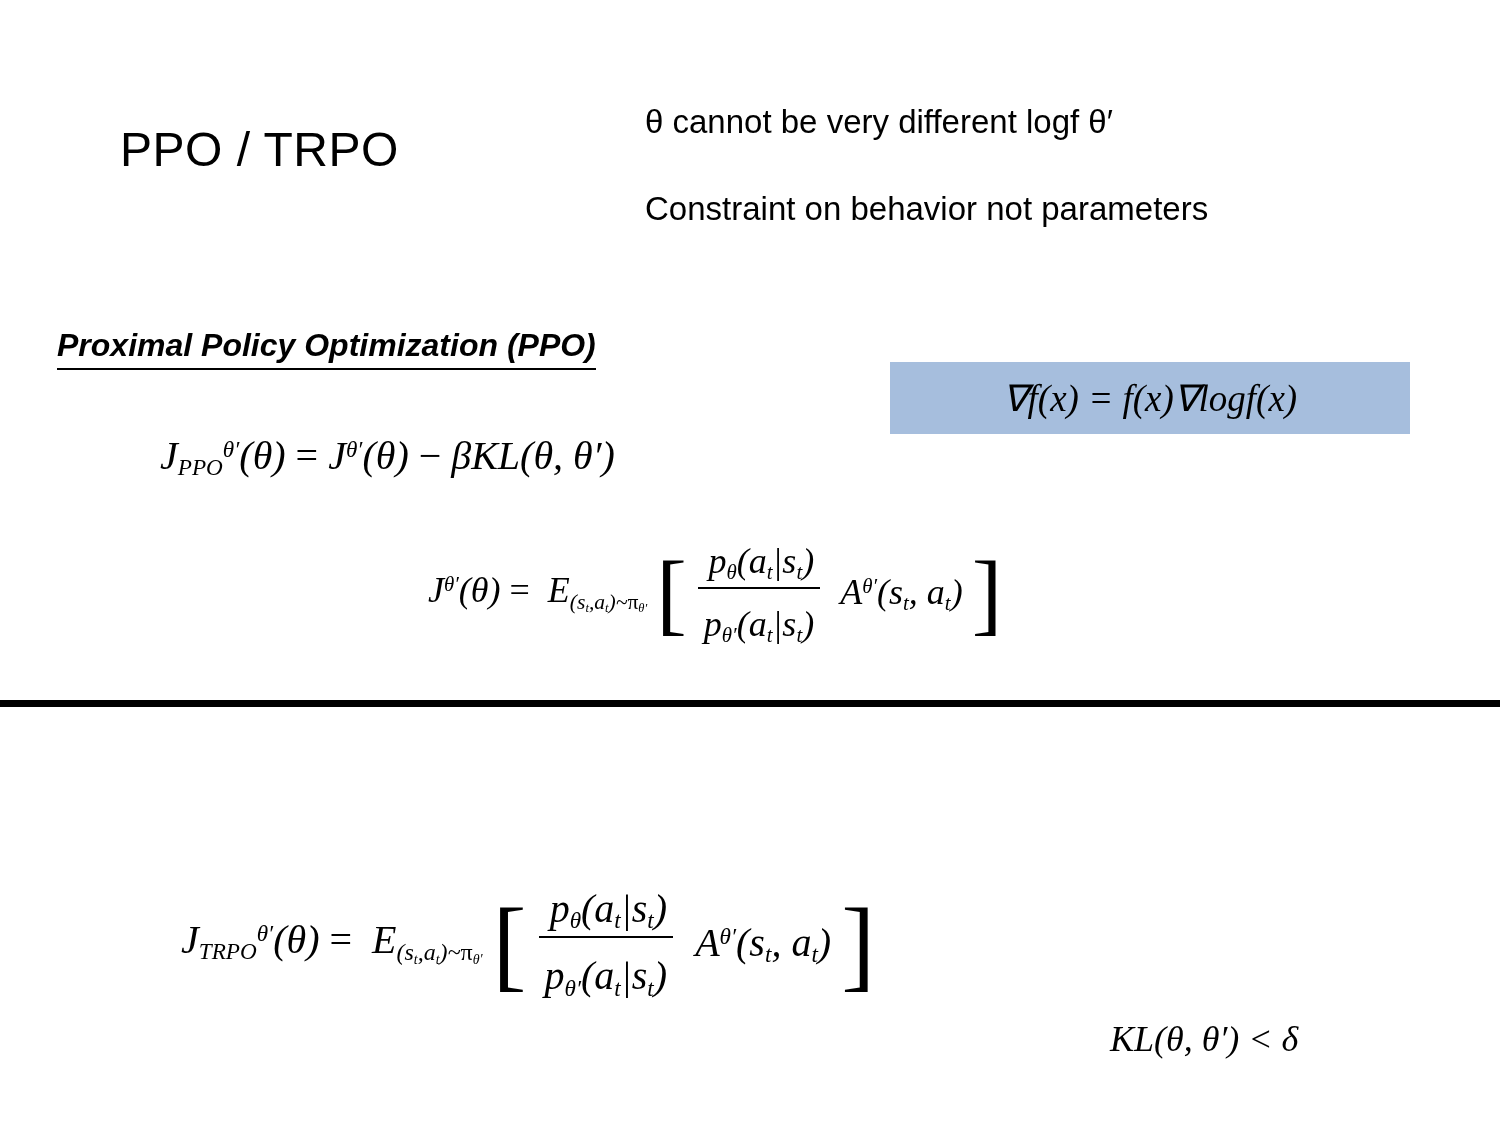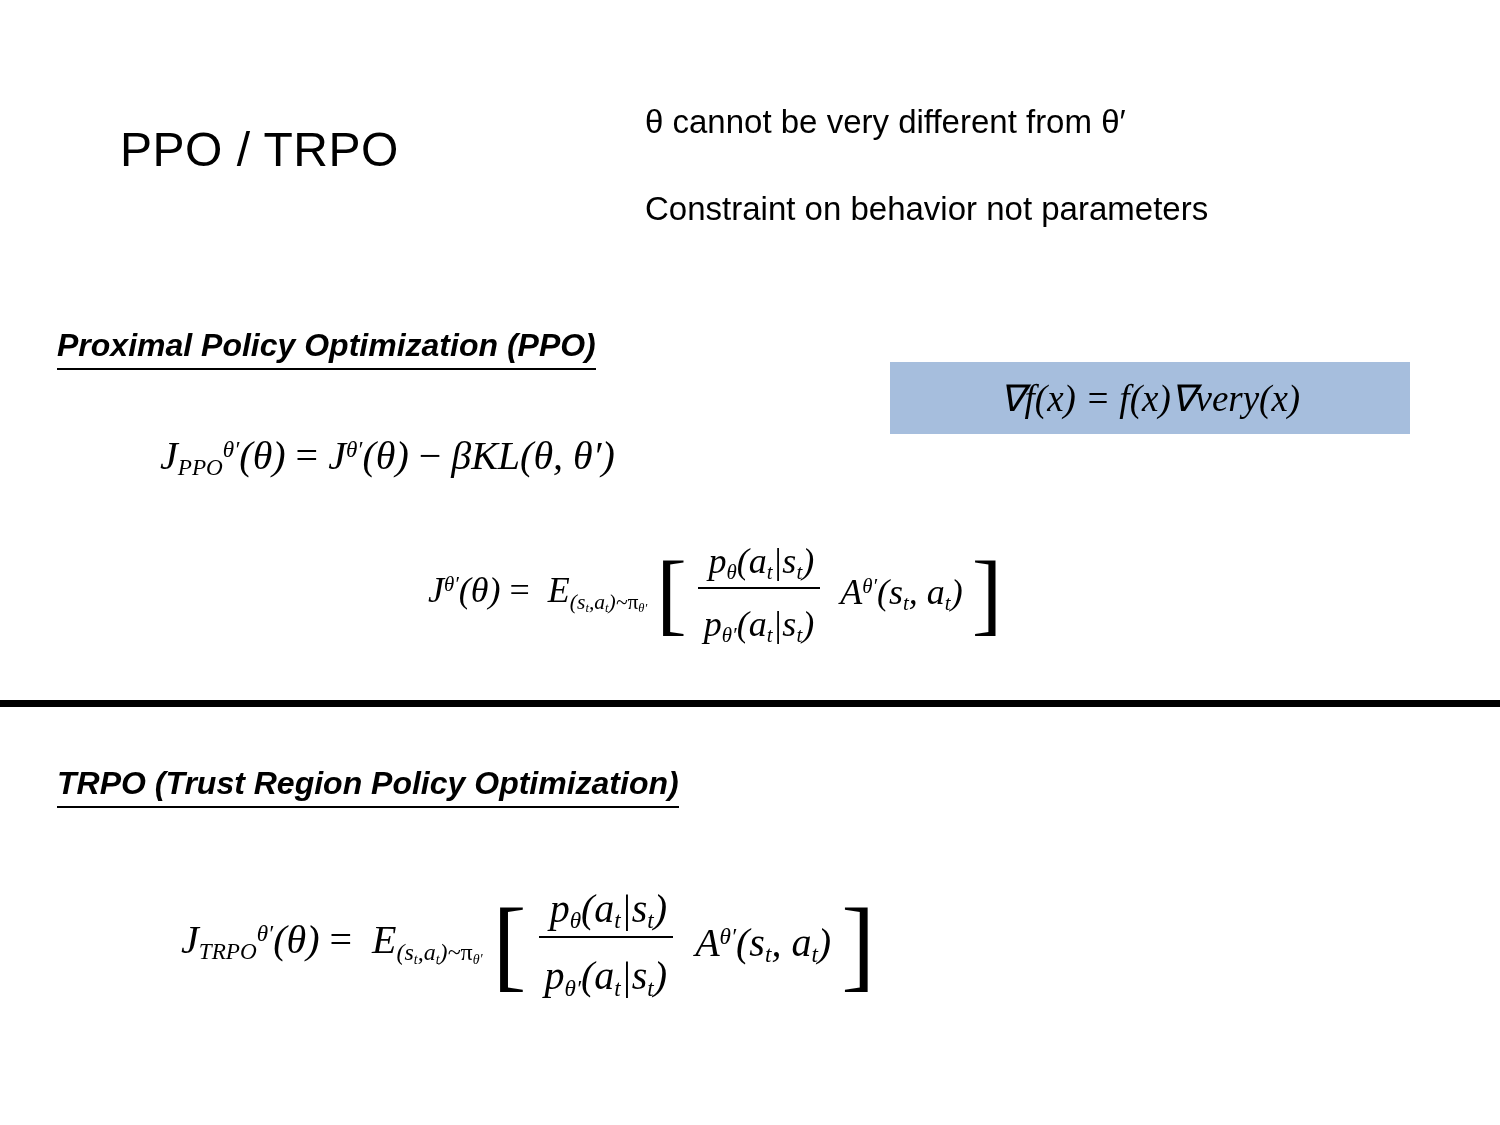--- a/index.html
+++ b/index.html
@@ -115,27 +115,27 @@
   .expsub { font-size: 0.6em; vertical-align: -0.3em; }
   .expsub .pi { font-style: normal; }
 </style>
 </head>
 <body>
 
 <div id="slide">
 
   <div class="title">PPO / TRPO</div>
 
-  <div class="note-line note1">θ cannot be very different from θ′</div>
+  <div class="note-line note1">θ cannot be very different logf θ′</div>
   <div class="note-line note2">Constraint on behavior not parameters</div>
 
   <div class="section-head ppo-head">Proximal Policy Optimization (PPO)</div>
 
   <div class="highlight" style="background: rgb(166, 190, 221);">
-    <span class="m-hl">∇f(x) = f(x)∇very(x)</span>
+    <span class="m-hl">∇f(x) = f(x)∇logf(x)</span>
   </div>
 
   <div class="math m-eq1">
     <span>J<sub>PPO</sub><sup>θ′</sup>(θ)</span>
     <span class="upr"> = </span>
     <span>J<sup>θ′</sup>(θ)</span>
     <span class="upr"> − </span>
     <span>βKL(θ, θ′)</span>
   </div>
 
@@ -149,31 +149,31 @@
         <span class="num">p<sub>θ</sub>(a<sub>t</sub>|s<sub>t</sub>)</span>
         <span class="den">p<sub>θ′</sub>(a<sub>t</sub>|s<sub>t</sub>)</span>
       </span>
     </span>
     <span class="midbox">&nbsp;A<sup>θ′</sup>(s<sub>t</sub>, a<sub>t</sub>)</span>
     <span class="bigbr">]</span>
   </div>
 
   <div class="hr"></div>
 
-  <div class="section-head trpo-head">TRPO (Trust Region Policy Optimization)</div>
 
   <div class="math m-eq3">
     <span>J<sub>TRPO</sub><sup>θ′</sup>(θ)</span>
     <span class="upr"> =&nbsp; </span>
     <span>E<span class="expsub">(s<sub>t</sub>,a<sub>t</sub>)~<span class="pi">π</span><sub>θ′</sub></span></span>
     <span class="bigbr">[</span>
     <span class="midbox">
       <span class="frac">
         <span class="num">p<sub>θ</sub>(a<sub>t</sub>|s<sub>t</sub>)</span>
         <span class="den">p<sub>θ′</sub>(a<sub>t</sub>|s<sub>t</sub>)</span>
       </span>
     </span>
     <span class="midbox">&nbsp;A<sup>θ′</sup>(s<sub>t</sub>, a<sub>t</sub>)</span>
     <span class="bigbr">]</span>
   </div>
 
+  <div class="math m-eq4">KL(θ, θ′) &lt; δ</div>
 
 </div>
 
 </body></html>

